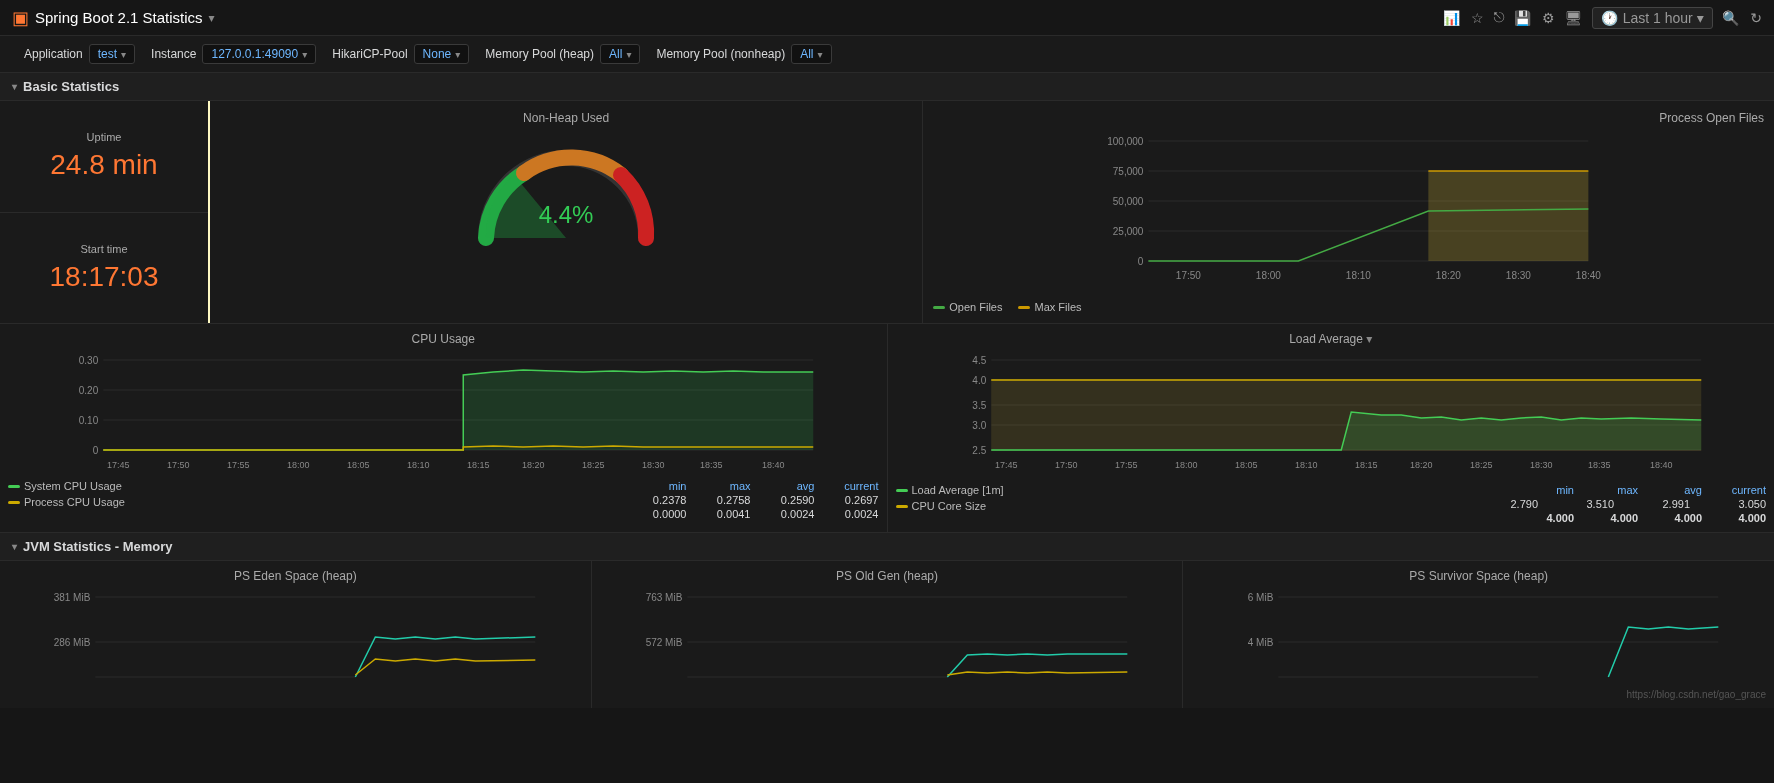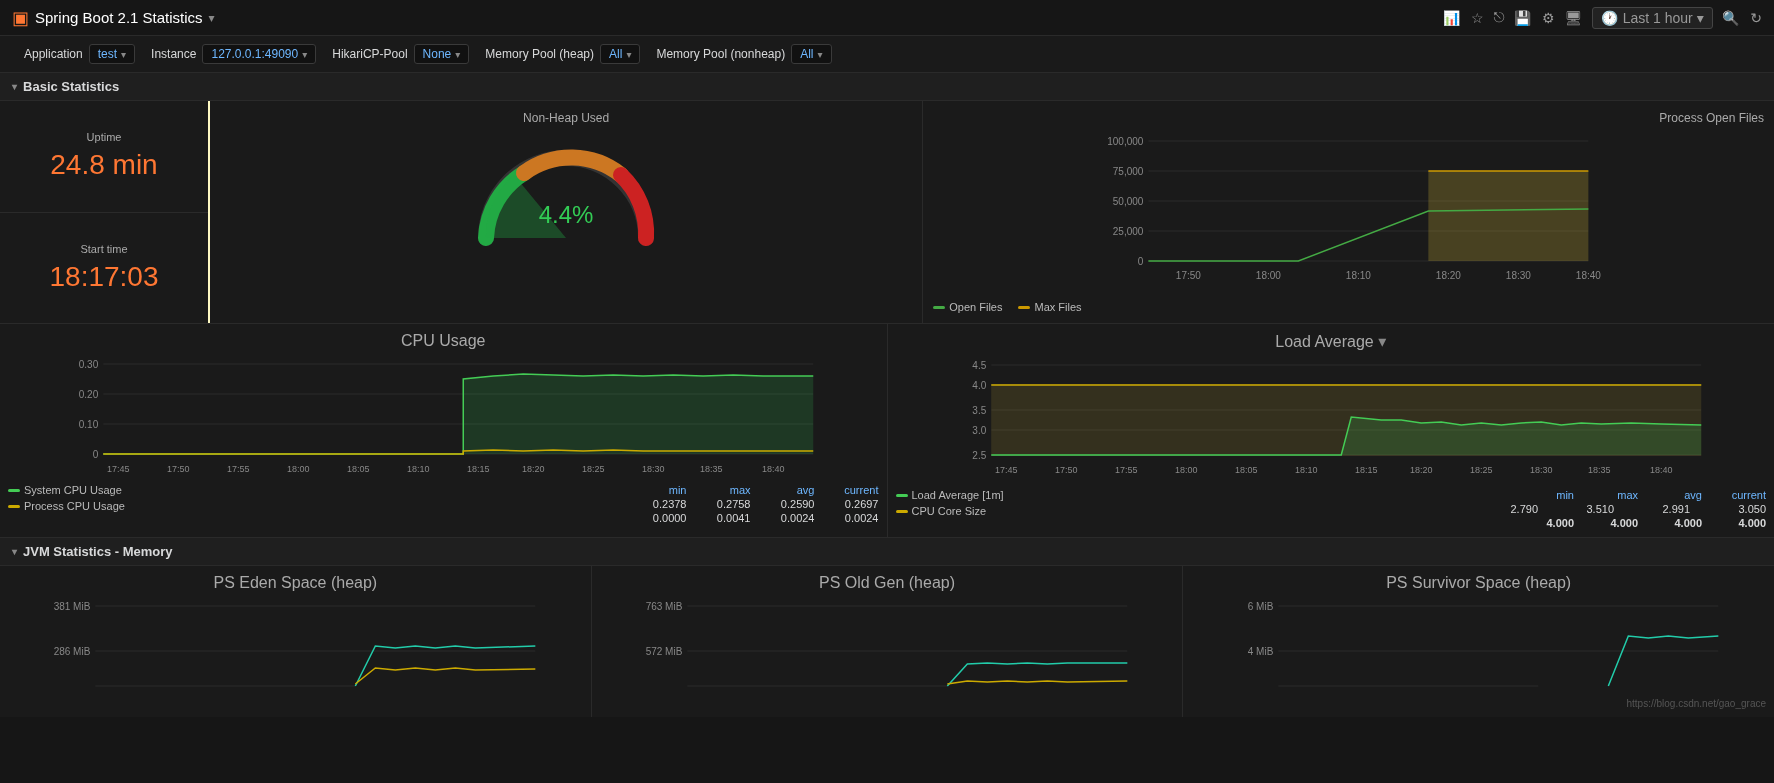--- a/index.html
+++ b/index.html
@@ -189,21 +189,21 @@
     .chart-panel {
       flex: 1;
       background: #1a1a1a;
       border-right: 1px solid #2a2a2a;
       padding: 8px;
       display: flex;
       flex-direction: column;
     }
     .chart-panel:last-child { border-right: none; }
     .chart-panel-title {
-      font-size: 16px;
+      font-size: 12px;
       color: #aaa;
       text-align: center;
       margin-bottom: 4px;
     }
     .legend-item {
       display: flex;
       align-items: center;
       gap: 4px;
       font-size: 11px;
       color: #bbb;

